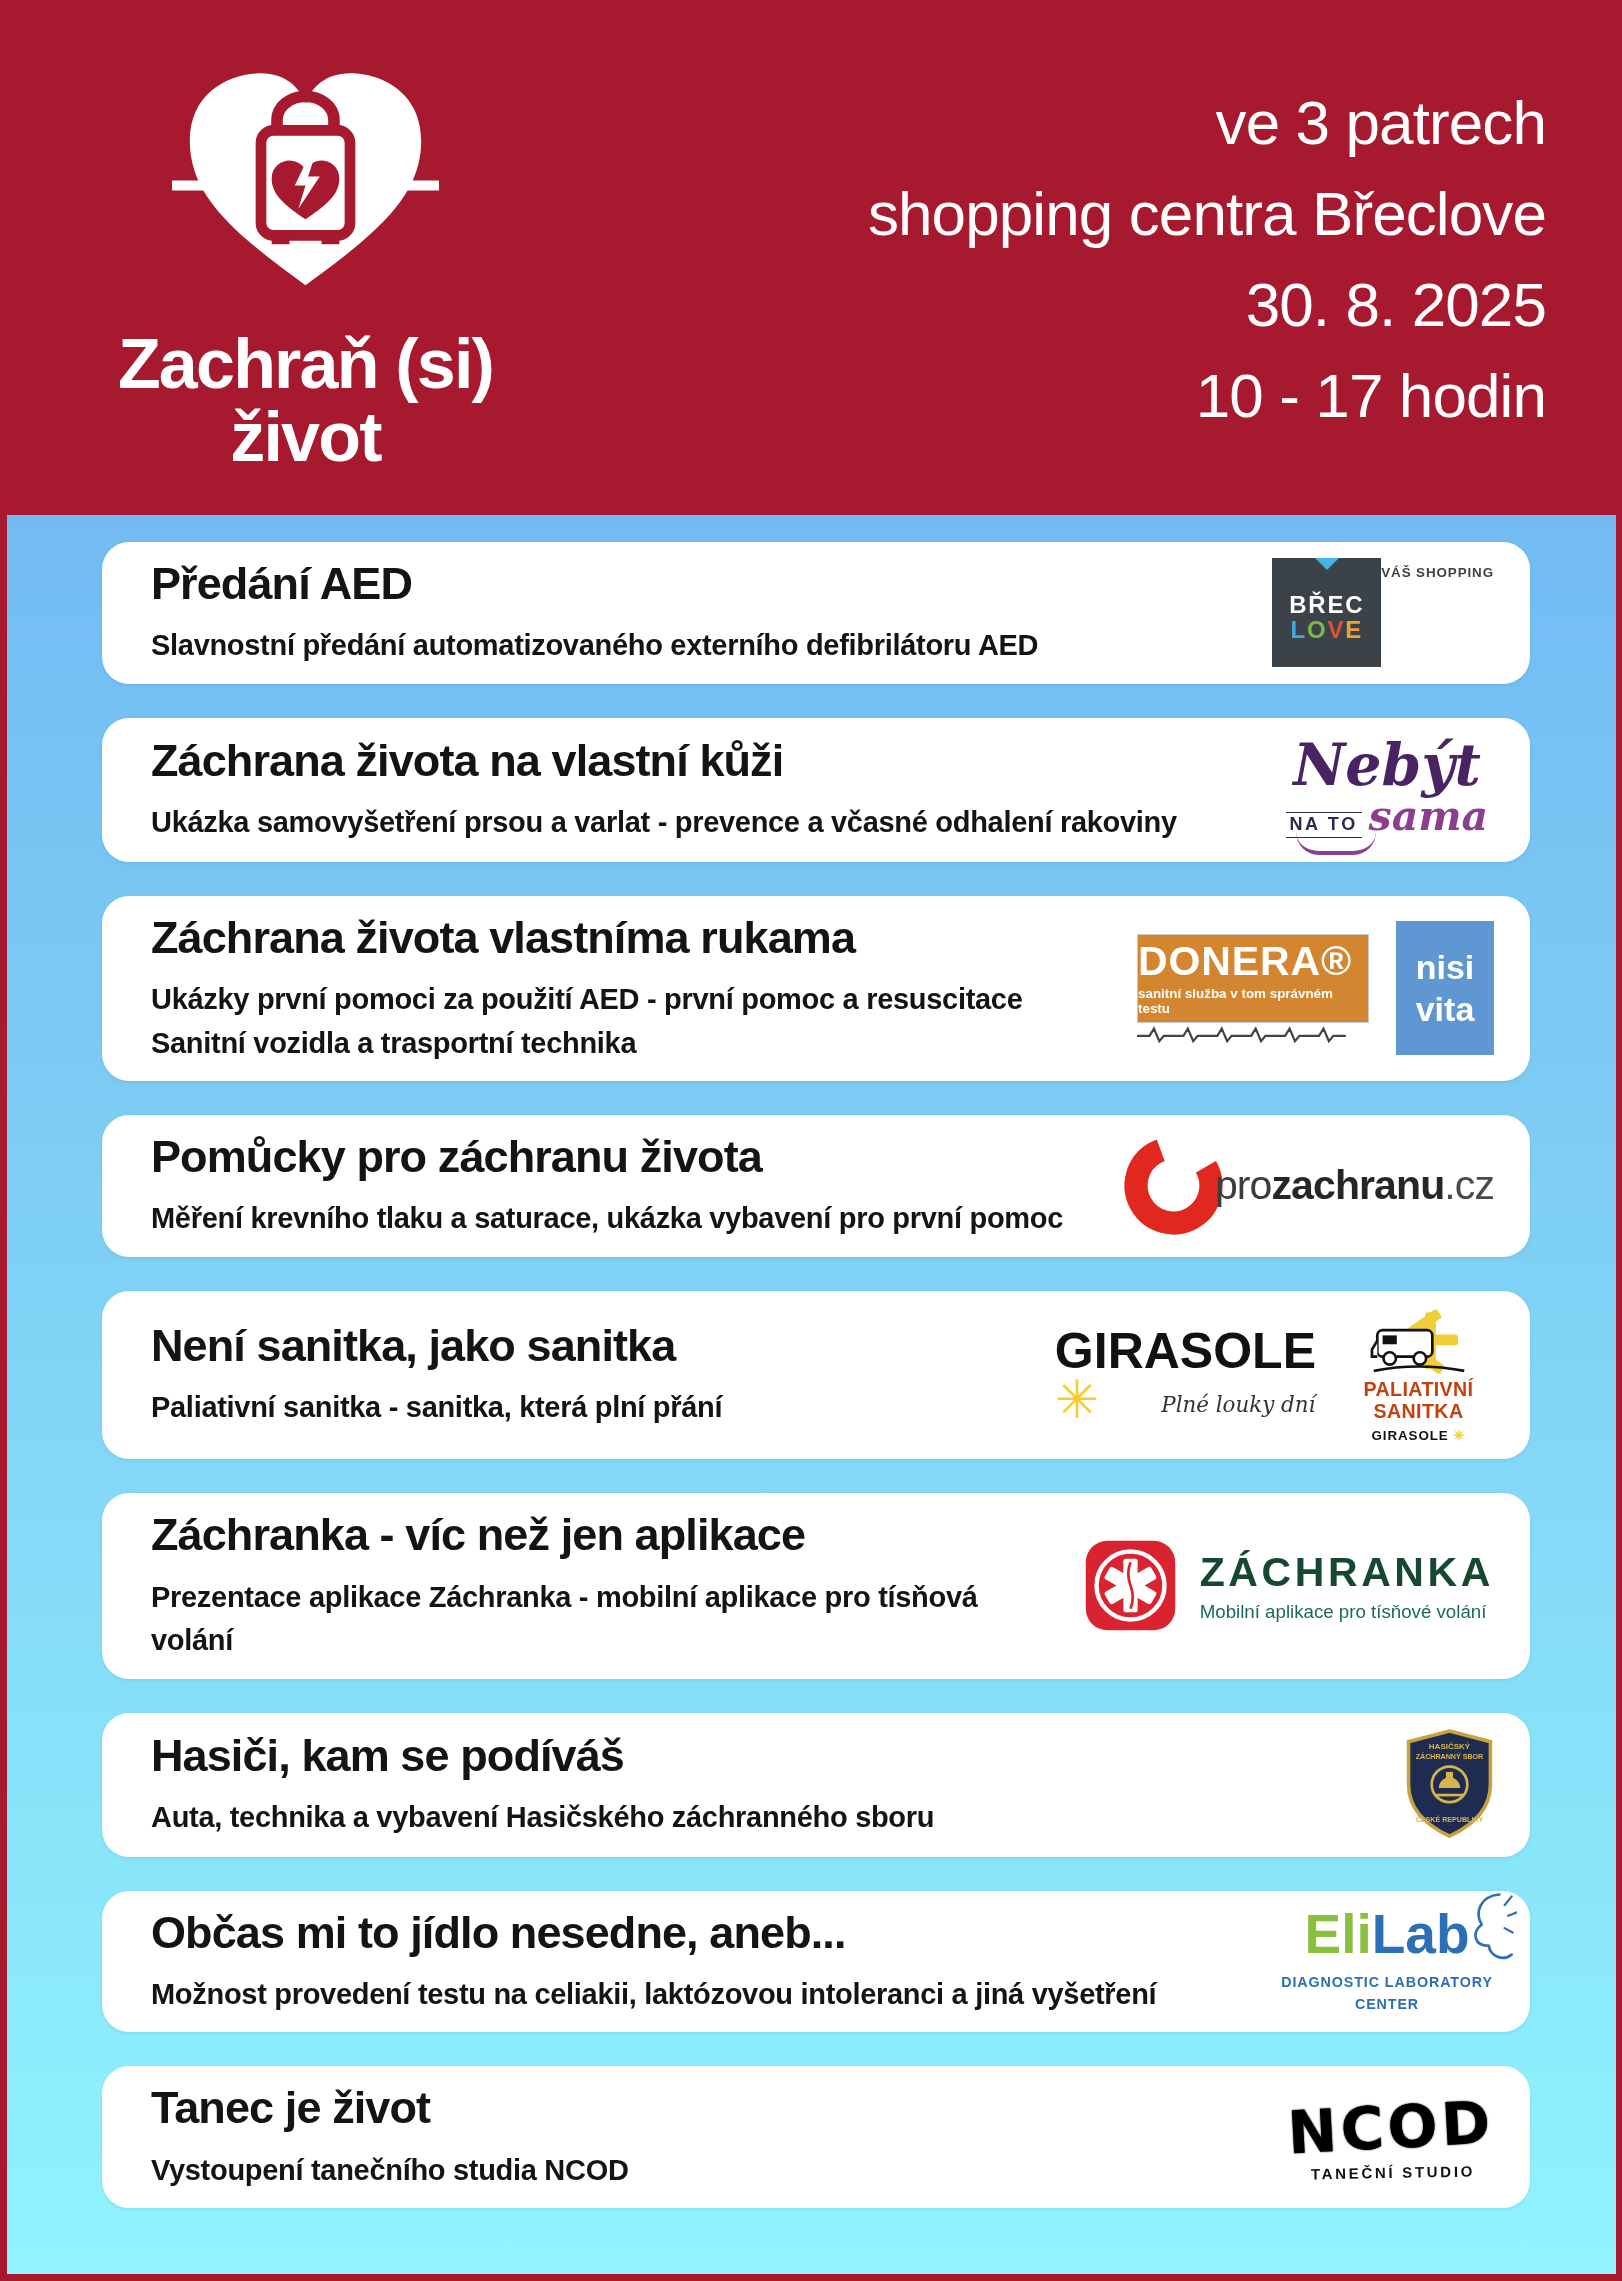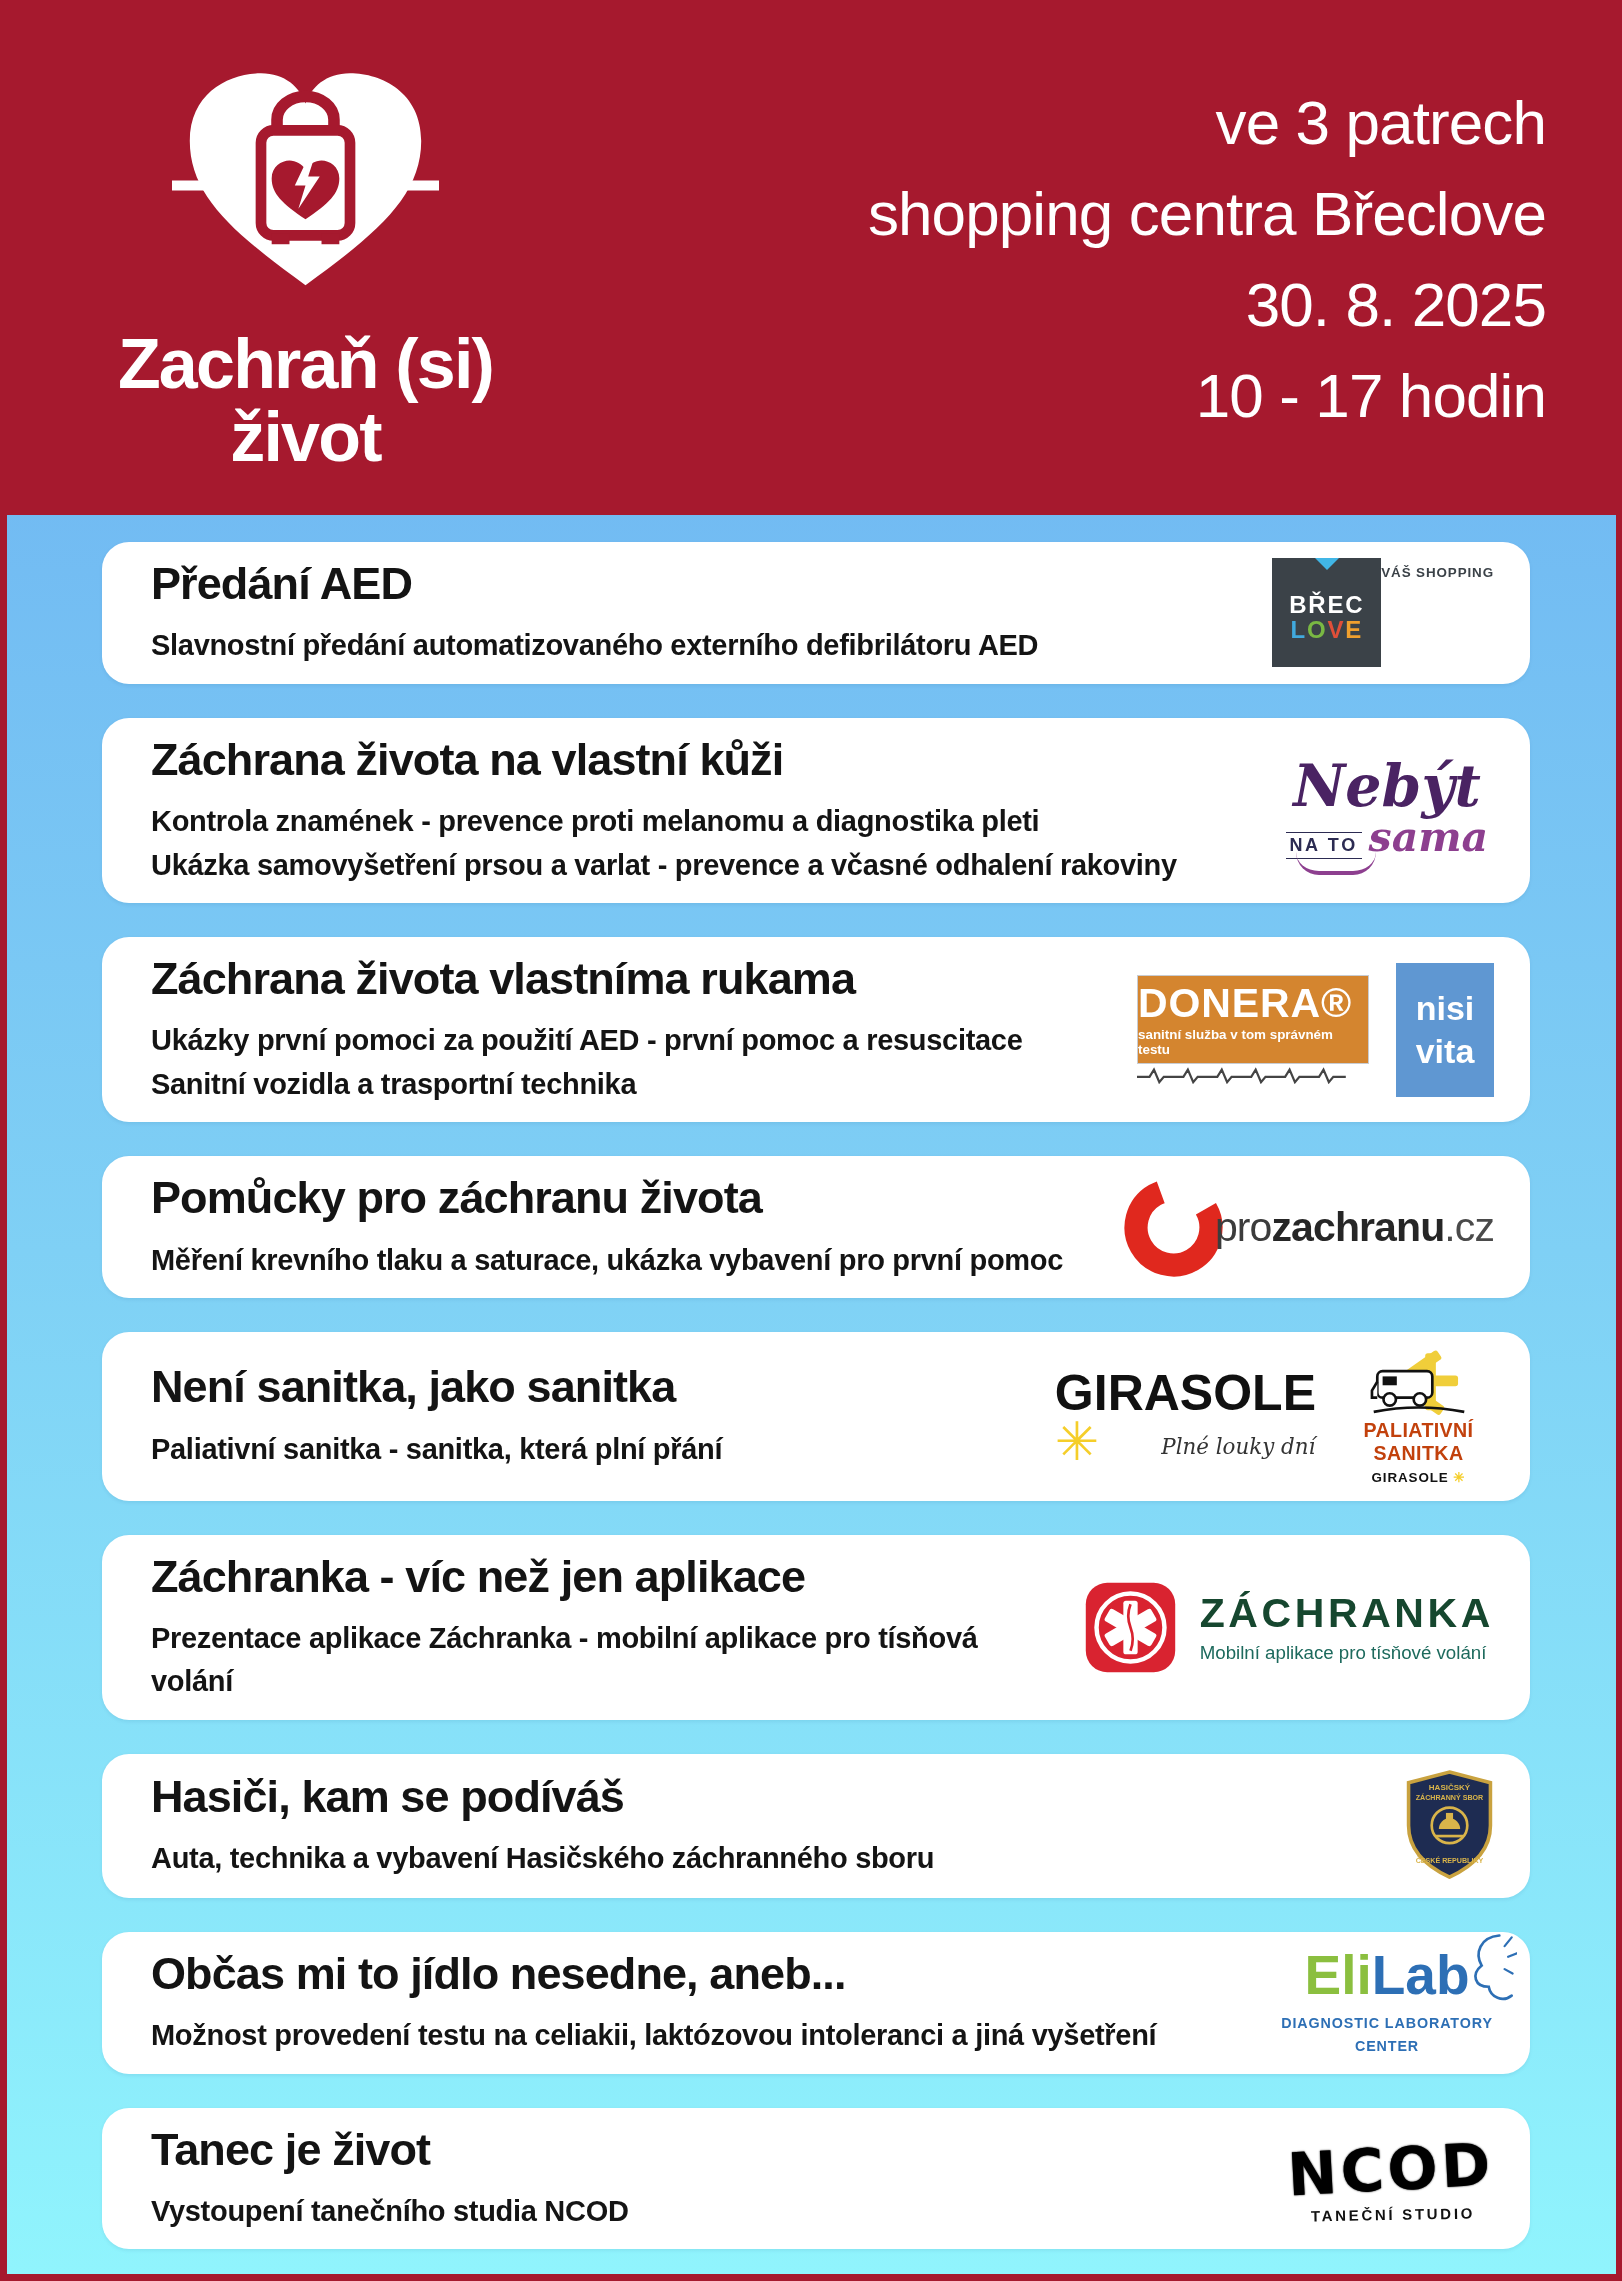--- a/index.html
+++ b/index.html
@@ -136,21 +136,20 @@
             <div class="breclove-love"><span class="love-0">L</span><span class="love-1">O</span><span class="love-2">V</span><span class="love-3">E</span></div>
           </div>
           <div class="breclove-tag">VÁŠ SHOPPING</div>
         </div>
       </div>
     </div>
 
     <div class="card" style="min-height:144px">
       <div class="card-text">
         <div class="card-title">Záchrana života na vlastní kůži</div>
-        <div class="card-line">Kontrola znamének - prevence proti melanomu a diagnostika pleti</div>
         <div class="card-line">Ukázka samovyšetření prsou a varlat - prevence a včasné odhalení rakoviny</div>
       </div>
       <div class="card-logos">
         <div class="nebyt">
           <div class="nebyt-main">Nebýt</div>
           <div class="nebyt-row">
             <span class="nebyt-nato">NA TO</span>
             <span class="nebyt-sama">sama</span>
           </div>
           <div class="nebyt-smile"></div>

